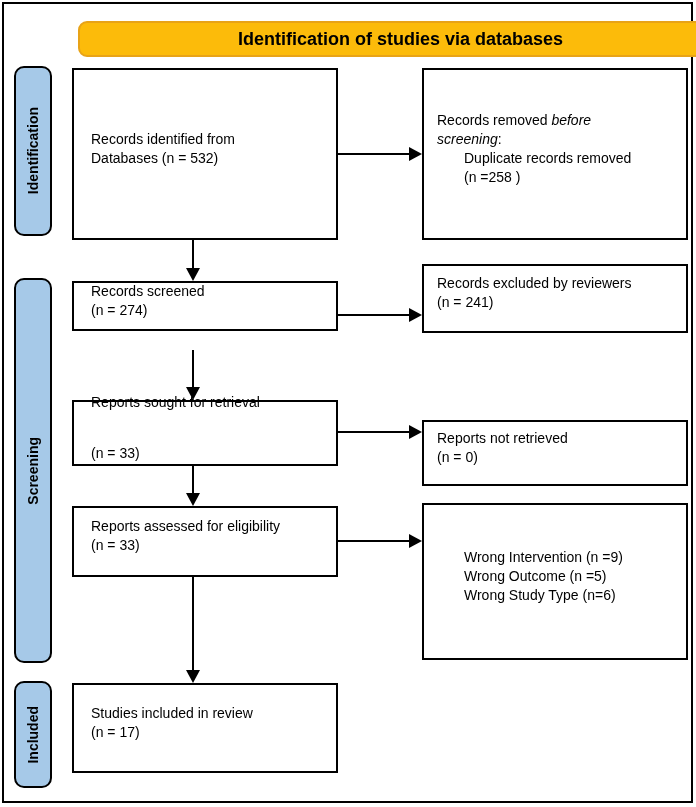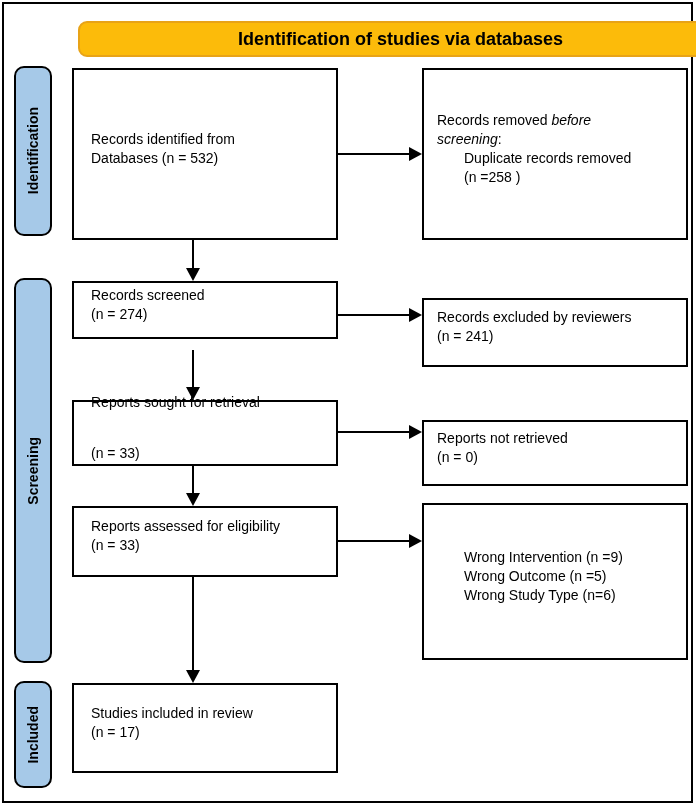--- a/index.html
+++ b/index.html
@@ -92,25 +92,25 @@
     <span>Records identified from</span>
     <span>Databases (n = 532)</span>
   </div>
   <div class="box col-r" style="top:68px; height:172px; padding-left:13px;">
     <span><span>Records removed </span><span class="it">before</span></span>
     <span><span class="it">screening</span><span>:</span></span>
     <span class="indent">Duplicate records removed</span>
     <span class="indent">(n =258 )</span>
   </div>
 
-  <div class="box col-l" style="top:281px; height:58px;">
+  <div class="box col-l" style="top:281px; height:50px;">
     <span>Records screened</span>
     <span>(n = 274)</span>
   </div>
-  <div class="box col-r" style="top:298px; height:69px; padding-left:13px;">
+  <div class="box col-r" style="top:264px; height:69px; padding-left:13px;">
     <span>Records excluded by reviewers</span>
     <span>(n = 241)</span>
   </div>
 
   <div class="box col-l" style="top:400px; height:66px;gap:32px;">
     <span>Reports sought for retrieval</span>
     <span>(n = 33)</span>
   </div>
   <div class="box col-r" style="top:420px; height:66px; padding-left:13px;">
     <span>Reports not retrieved</span>

